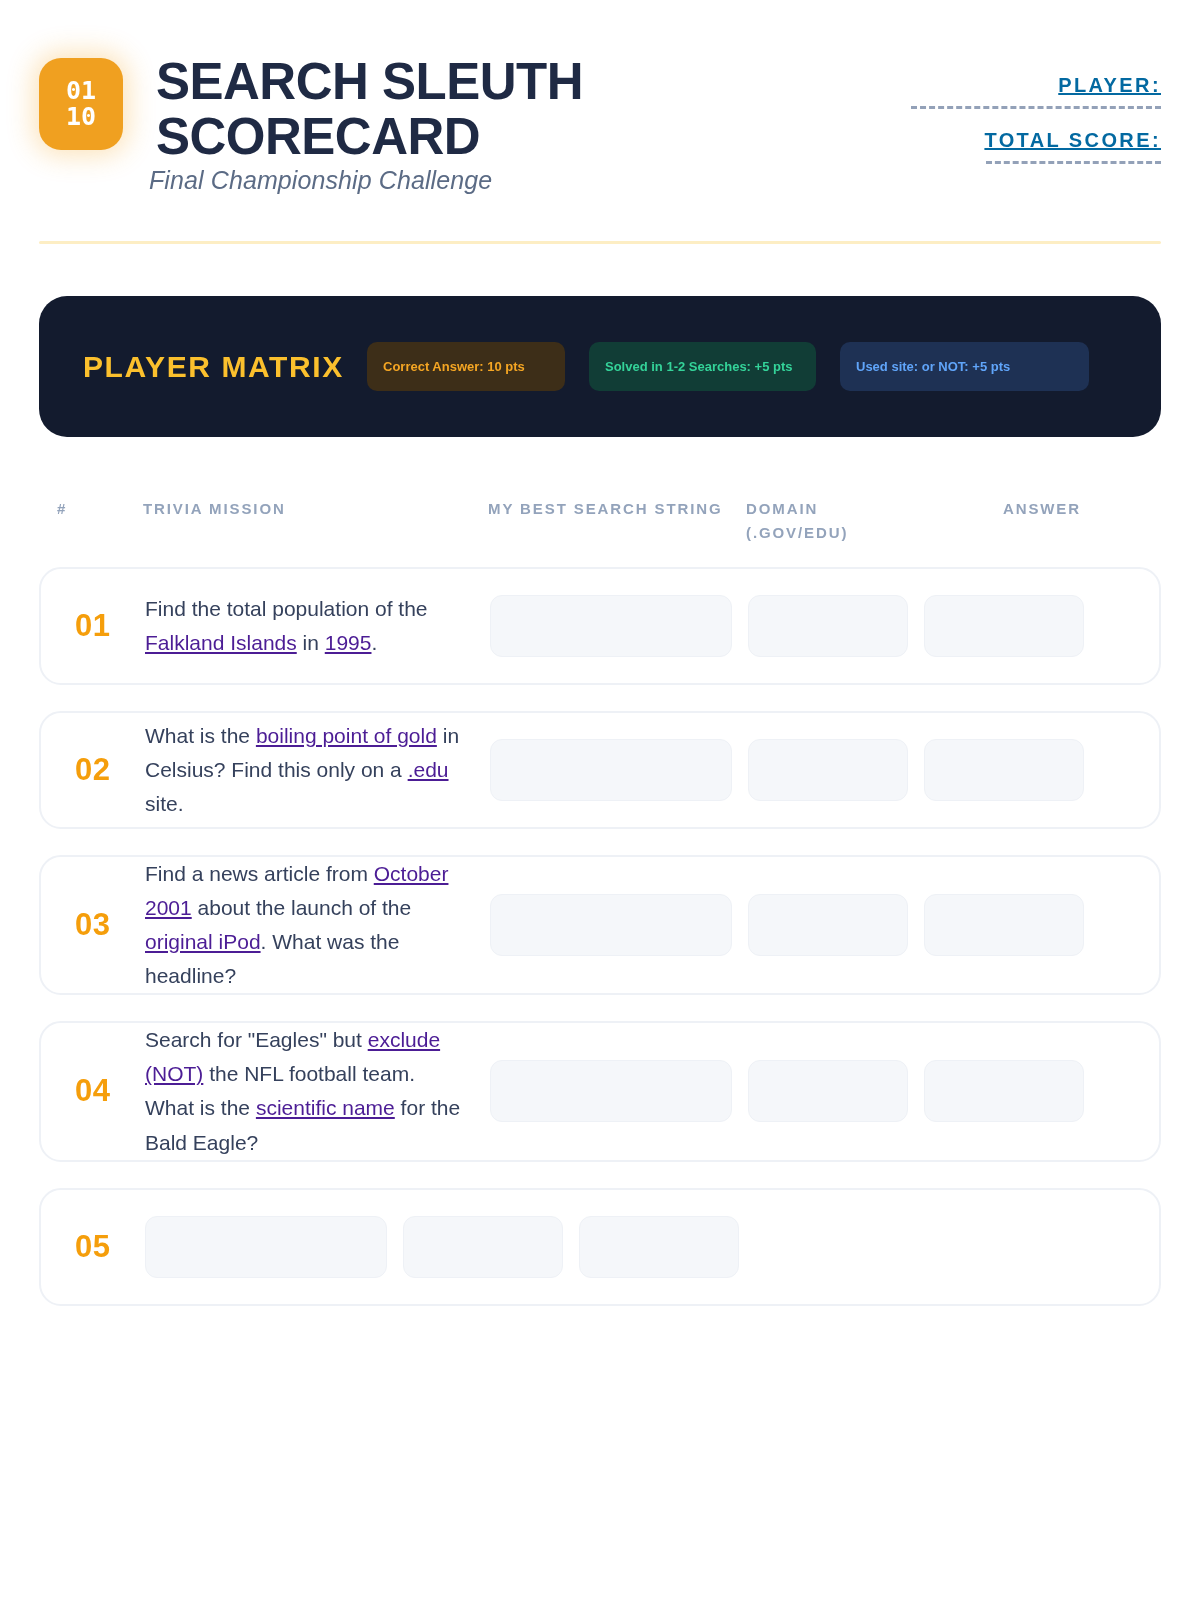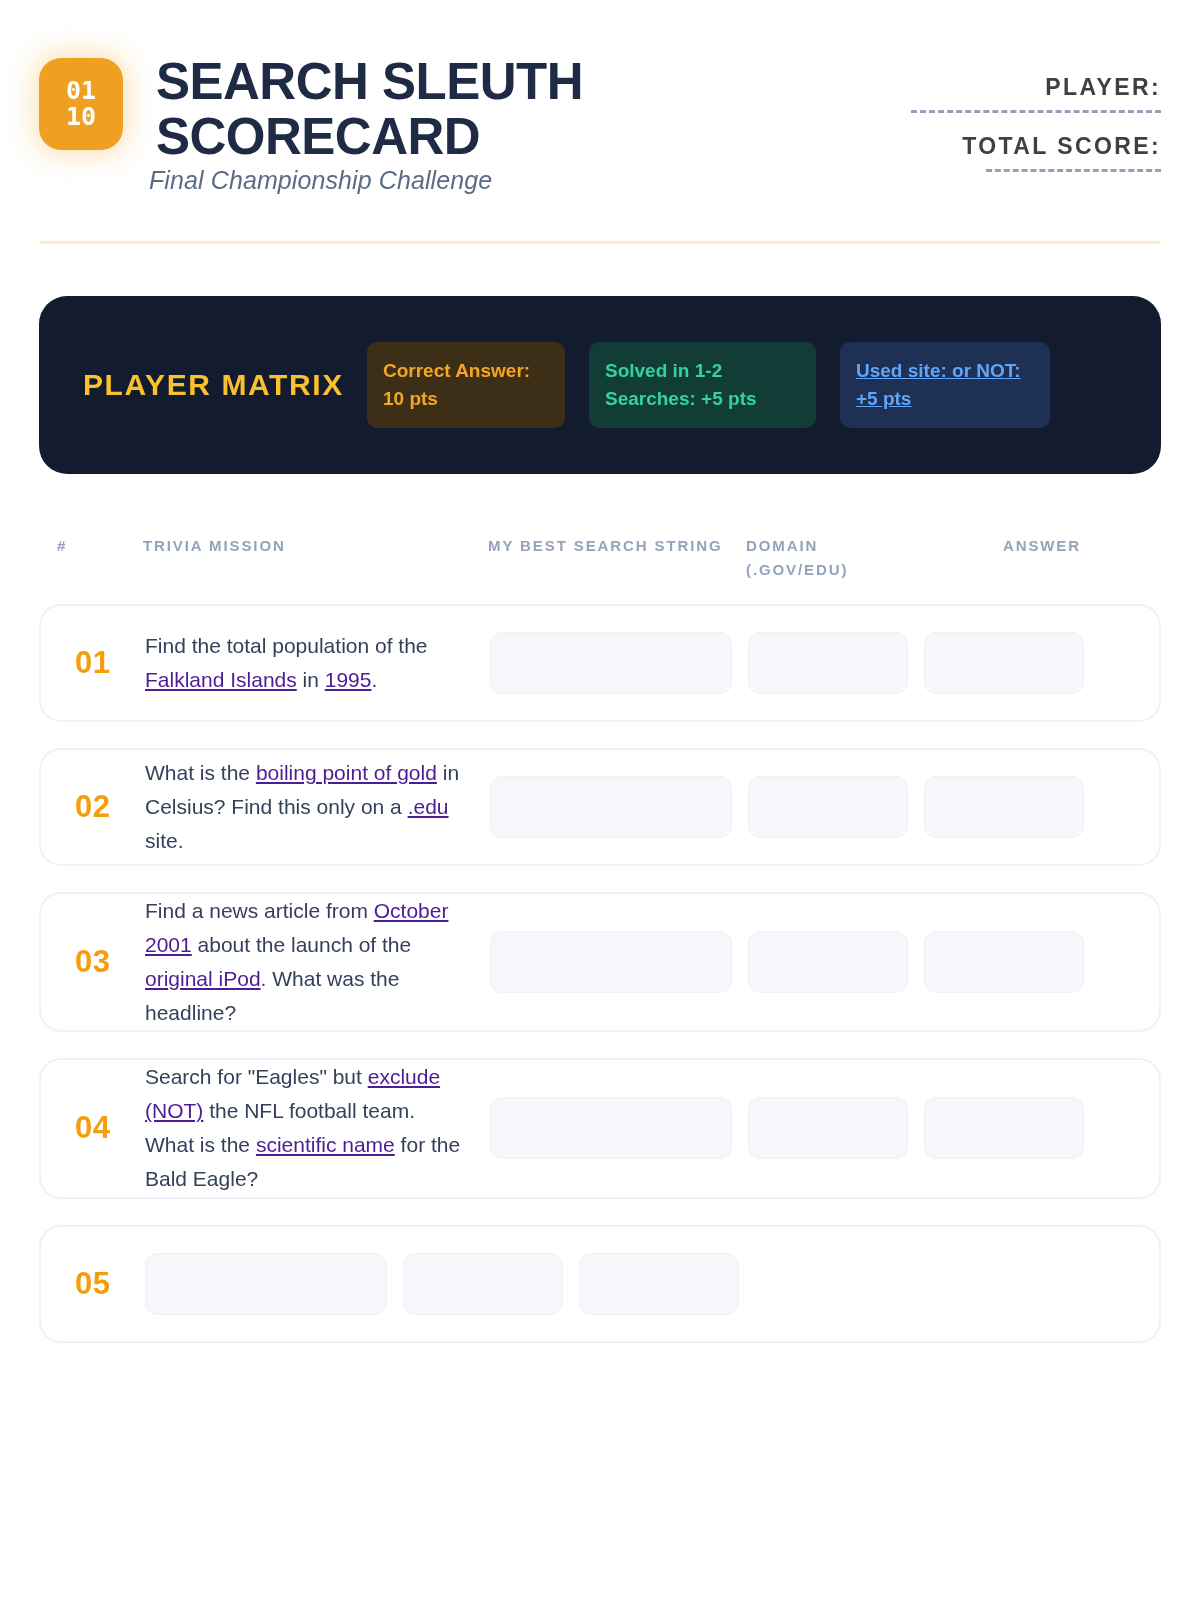--- a/index.html
+++ b/index.html
@@ -77,24 +77,25 @@
     font-weight: normal;
     color: #5b6b85;
     letter-spacing: 0.1px;
   }
 
   .meta {
     text-align: right;
     padding-top: 22px;
   }
   .meta-label {
-    font-size: 23px;
+    font-size: 20px;
     font-weight: bold;
     letter-spacing: 2.4px;
-    color: #404040;
+    color: #0369a1;
+    text-decoration: underline;
   }
   .meta-rule {
     margin: 9px 0 20px auto;
     border-top: 3px dashed #93a1b8;
   }
   .rule-player { width: 250px; }
   .rule-score  { width: 175px; margin-bottom: 0; }
 
   .divider {
     margin-top: 46px;
@@ -123,27 +124,27 @@
     flex: none;
   }
   .chips {
     display: flex;
     gap: 24px;
     flex: 1;
   }
   .chip {
     border-radius: 10px;
     padding: 15px 16px;
-    font-size: 19px;
+    font-size: 13px;
     font-weight: bold;
     line-height: 1.48;
   }
   .chip-1 { background: #3d2e18; color: #f5a623; width: 198px; }
   .chip-2 { background: #113d36; color: #34d399; width: 227px; }
-  .chip-3 { background: #1e3154; color: #60a5fa; width: 210px; text-decoration: underline; }
+  .chip-3 { background: #1e3154; color: #60a5fa; width: 249px; }
 
   
   .col-headers {
     display: flex;
     margin-top: 60px;
     padding: 0 18px;
   }
   .col-headers .ch {
     font-size: 15px;
     font-weight: bold;

